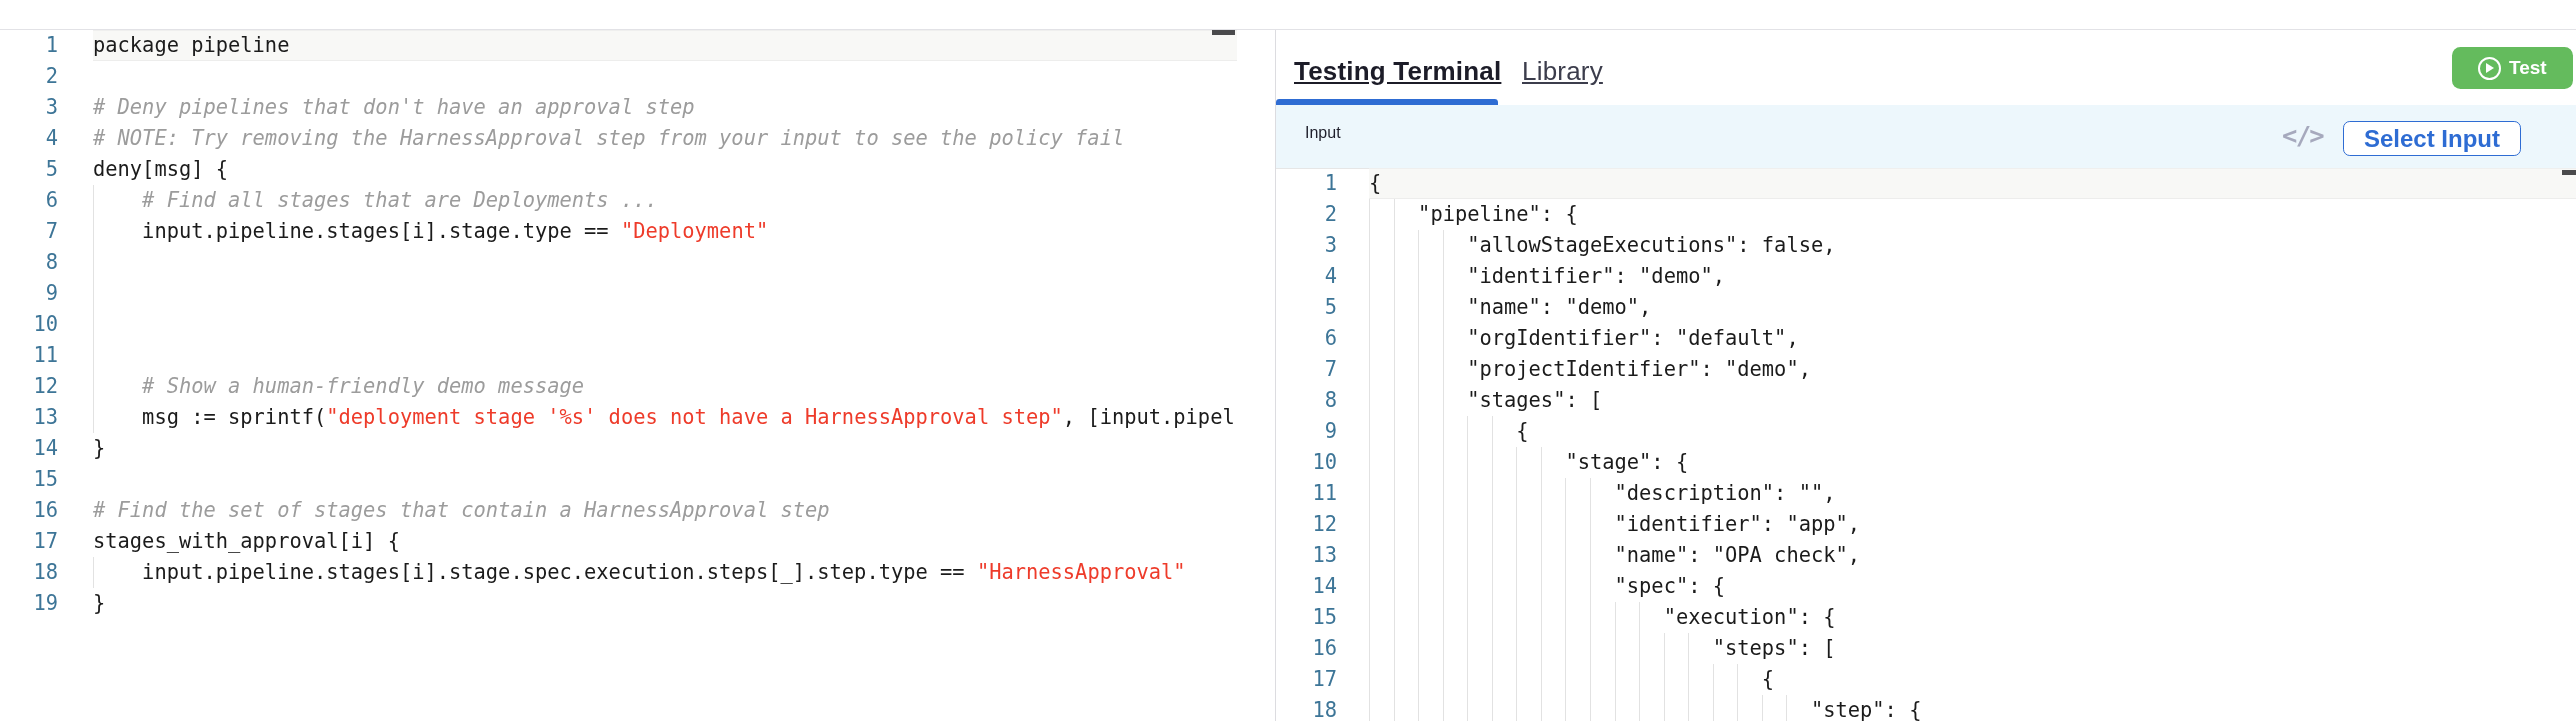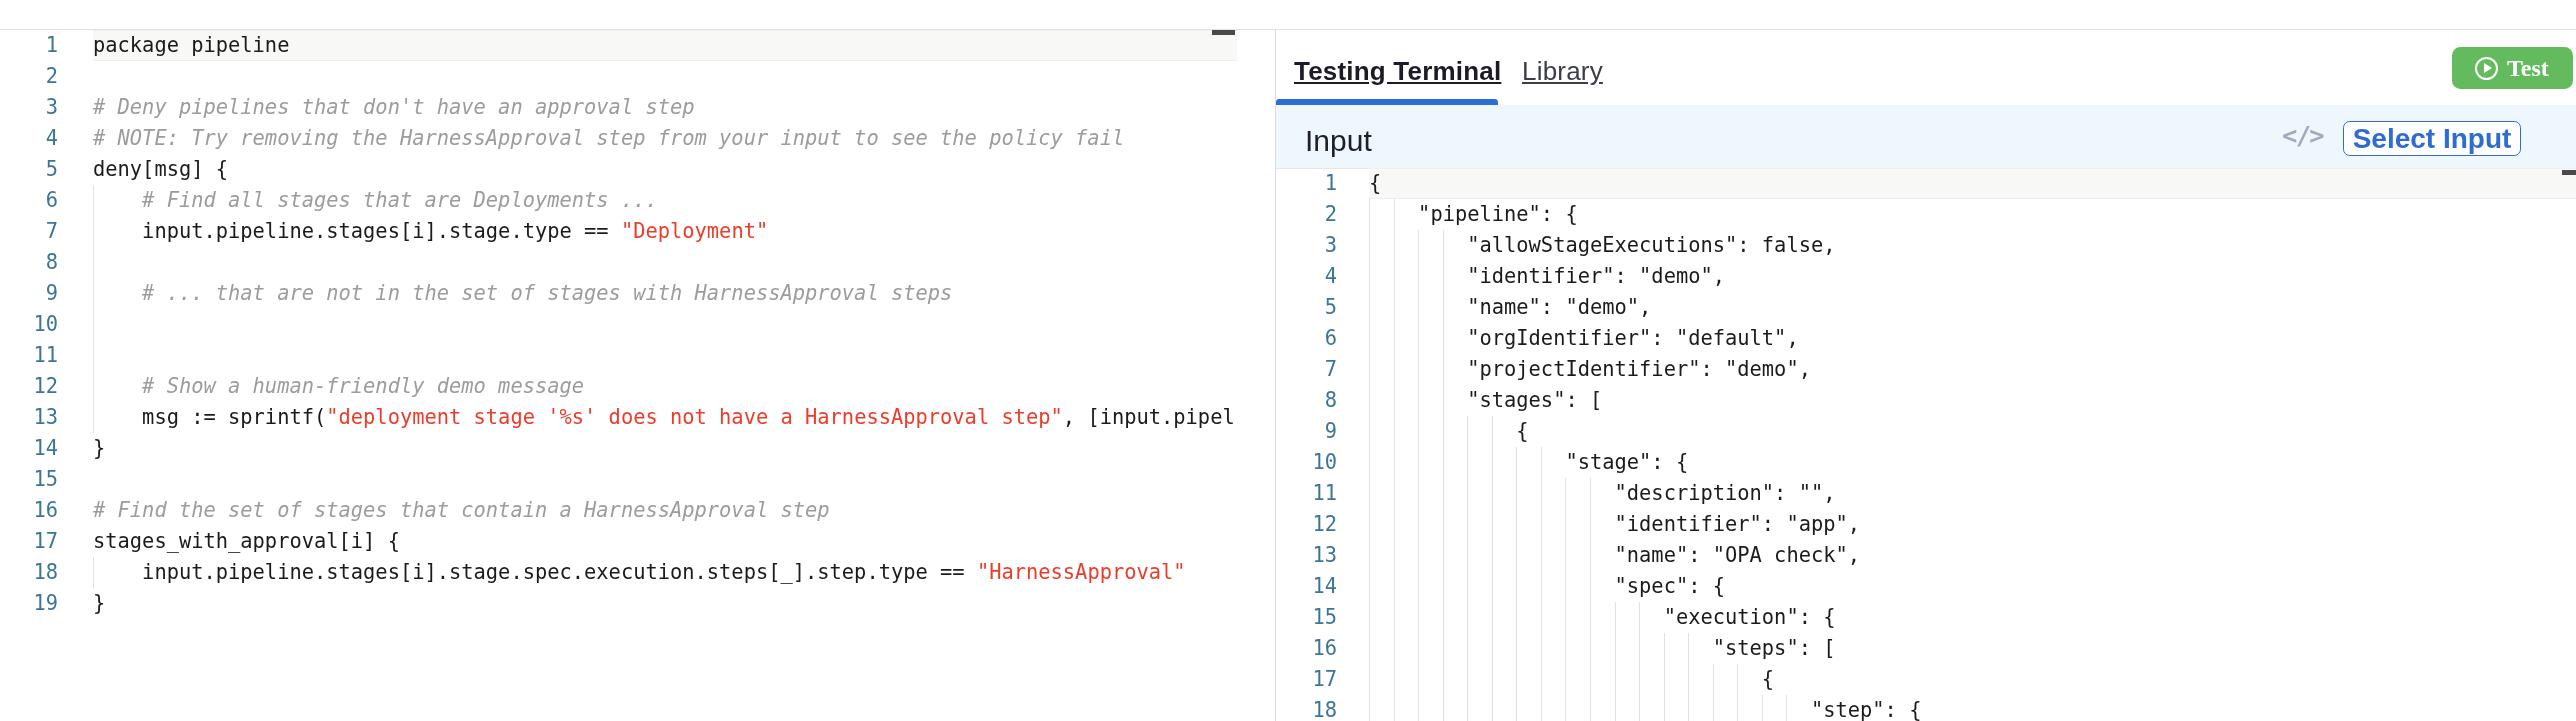--- a/index.html
+++ b/index.html
@@ -66,56 +66,56 @@
     display:flex;align-items:center;justify-content:center;gap:8.5px;cursor:pointer;
   }
   .test-btn .play-ring{
     width:23px;height:23px;border:2.1px solid #fff;border-radius:50%;
     display:flex;align-items:center;justify-content:center;flex:0 0 auto;
   }
   .test-btn .play-tri{
     width:0;height:0;border-left:8.5px solid #fff;border-top:5.1px solid transparent;
     border-bottom:5.1px solid transparent;margin-left:2.5px;
   }
-  .test-btn .lbl{font-size:24px;font-weight:bold;font-family:Liberation Serif, serif;}
+  .test-btn .lbl{font-size:19px;font-weight:bold;}
 
   .input-bar{
     position:absolute;left:0;top:75px;width:100%;height:64px;
     background:var(--inputbar);
   }
-  .input-title{position:absolute;left:29px;top:18.7px;font-size:30px;color:#1f1f2b;}
+  .input-title{position:absolute;left:29px;top:18.7px;font-size:16px;color:#1f1f2b;}
   .code-glyph{
     position:absolute;left:1006px;top:15.3px;font-size:25.5px;font-weight:bold;
     color:var(--icongray);letter-spacing:-1.7px;cursor:pointer;
     font-family:"DejaVu Sans Mono",monospace;
   }
   .select-input-btn{
     position:absolute;left:1067px;top:16px;width:178px;height:35px;
     background:#fff;border:1.7px solid var(--accent);border-radius:6.8px;
-    color:var(--accent);font-size:28px;font-weight:bold;cursor:pointer;
+    color:var(--accent);font-size:24px;font-weight:bold;cursor:pointer;
     font-family:"Liberation Sans",sans-serif;
   }
   .editor-topline{position:absolute;left:0;top:138px;width:100%;height:0.8px;background:#e6e6e6;}
 </style>
 </head>
 <body>
 
 <div class="topline"></div>
 
 <div id="policy-editor" class="editor">
   <div id="policy-thumb" class="scroll-thumb"></div>
 <div class="cm-line active"><span class="ln">1</span><span class="code"><span class="tok plain">package pipeline</span></span></div>
     <div class="cm-line"><span class="ln">2</span><span class="code"></span></div>
     <div class="cm-line"><span class="ln">3</span><span class="code"><span class="tok comment"># Deny pipelines that don't have an approval step</span></span></div>
     <div class="cm-line"><span class="ln">4</span><span class="code"><span class="tok comment"># NOTE: Try removing the HarnessApproval step from your input to see the policy fail</span></span></div>
     <div class="cm-line"><span class="ln">5</span><span class="code"><span class="tok plain">deny[msg] {</span></span></div>
     <div class="cm-line"><span class="ln">6</span><span class="code"><i class="guide" style="left: 0ch;"></i><span class="tok comment">    # Find all stages that are Deployments ...</span></span></div>
     <div class="cm-line"><span class="ln">7</span><span class="code"><i class="guide" style="left: 0ch;"></i><span class="tok plain">    input.pipeline.stages[i].stage.type == </span><span class="tok str">"Deployment"</span></span></div>
     <div class="cm-line"><span class="ln">8</span><span class="code"><i class="guide" style="left: 0ch;"></i></span></div>
-    <div class="cm-line"><span class="ln">9</span><span class="code"><i class="guide" style="left: 0ch;"></i><span class="tok comment">    # ... that are not in the set of stages with HarnessApproval steps</span></span></div>
+    <div class="cm-line"><span class="ln">9</span><span class="code"><i class="guide" style="left: 0ch;"></i></span></div>
     <div class="cm-line"><span class="ln">10</span><span class="code"><i class="guide" style="left: 0ch;"></i></span></div>
     <div class="cm-line"><span class="ln">11</span><span class="code"><i class="guide" style="left: 0ch;"></i></span></div>
     <div class="cm-line"><span class="ln">12</span><span class="code"><i class="guide" style="left: 0ch;"></i><span class="tok comment">    # Show a human-friendly demo message</span></span></div>
     <div class="cm-line"><span class="ln">13</span><span class="code"><i class="guide" style="left: 0ch;"></i><span class="tok plain">    msg := sprintf(</span><span class="tok str">"deployment stage '%s' does not have a HarnessApproval step"</span><span class="tok plain">, [input.pipel</span></span></div>
     <div class="cm-line"><span class="ln">14</span><span class="code"><span class="tok plain">}</span></span></div>
     <div class="cm-line"><span class="ln">15</span><span class="code"></span></div>
     <div class="cm-line"><span class="ln">16</span><span class="code"><span class="tok comment"># Find the set of stages that contain a HarnessApproval step</span></span></div>
     <div class="cm-line"><span class="ln">17</span><span class="code"><span class="tok plain">stages_with_approval[i] {</span></span></div>
     <div class="cm-line"><span class="ln">18</span><span class="code"><i class="guide" style="left: 0ch;"></i><span class="tok plain">    input.pipeline.stages[i].stage.spec.execution.steps[_].step.type == </span><span class="tok str">"HarnessApproval"</span></span></div>
     <div class="cm-line"><span class="ln">19</span><span class="code"><span class="tok plain">}</span></span></div>

